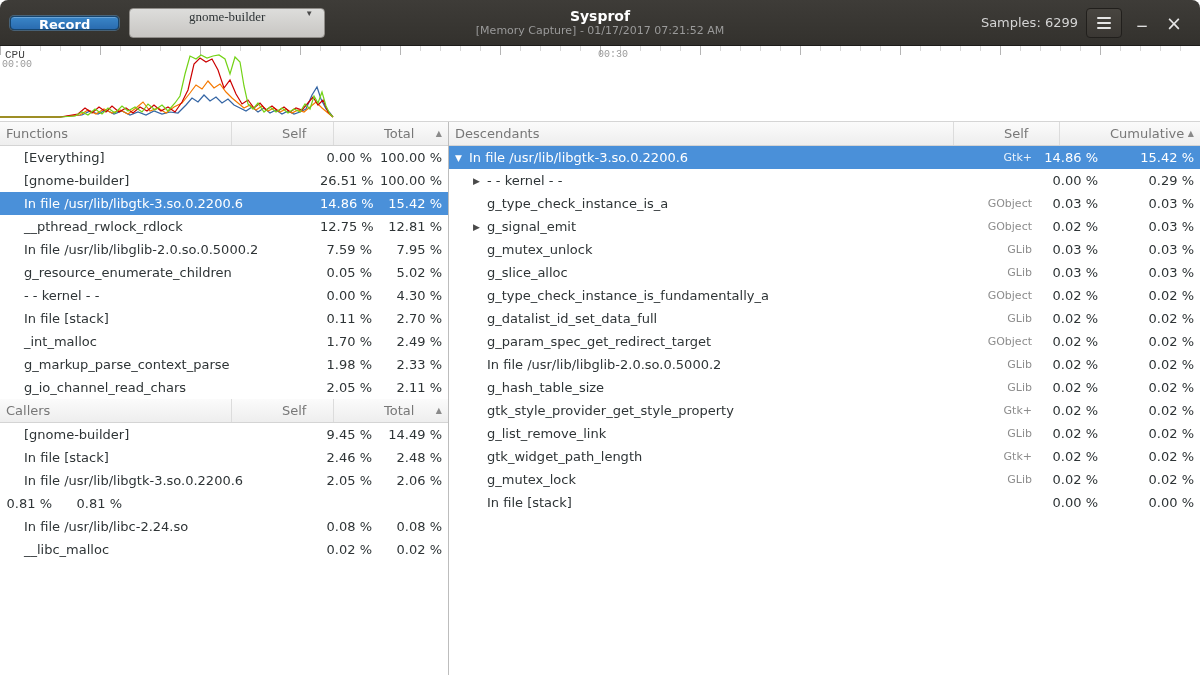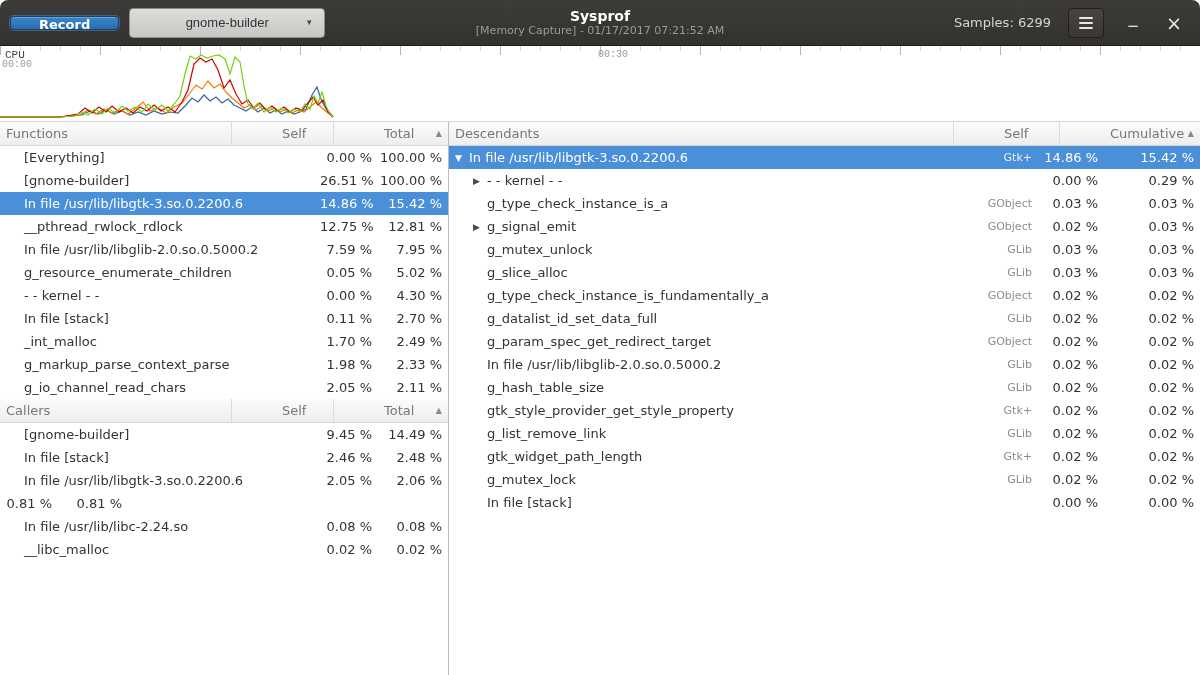--- a/index.html
+++ b/index.html
@@ -12,28 +12,28 @@
                padding:0 10px; background:linear-gradient(to bottom,#3e3c38,#33312d);
                border-bottom:1px solid #1d1c1a; border-radius:8px 8px 0 0; color:#eee; }
   .record-btn { height:14px; padding:0 28px; font-size:13px; font-weight:bold; color:#fff;
                 background:linear-gradient(to bottom,#3a86c8,#2a6cb0);
                 border:1px solid #15456f; border-radius:4px;
                 box-shadow:inset 0 1px rgba(255,255,255,.25), 0 0 0 1px rgba(95,165,225,.4);
                 cursor:pointer; font-family:inherit; }
   .target-btn { height:30px; width:196px; margin-left:10px; position:relative; font-size:13px;
                 color:#2e3436; background:linear-gradient(to bottom,#dddddb,#c8c6c3);
                 border:1px solid #8f8c88; border-radius:4px; cursor:pointer;
-                display:flex; align-items:center; justify-content:center; font-family:Liberation Sans, sans-serif; }
+                display:flex; align-items:flex-start; justify-content:center; font-family:Liberation Serif, serif; }
   .target-btn .arrow { position:absolute; right:11px; font-size:8px; color:#4a4a4a; }
   .titlebox { position:absolute; left:0; right:0; top:0; bottom:0; display:flex;
               flex-direction:column; align-items:center; justify-content:center;
               pointer-events:none; z-index:0; }
   .app-title { font-size:14px; font-weight:bold; color:#fff; line-height:16px; }
   .app-subtitle { font-size:11px; color:#9a9a9a; line-height:13px; }
-  .hb-right { margin-left:auto; display:flex; align-items:center; gap:17px;
+  .hb-right { margin-left:auto; display:flex; align-items:center; gap:8px;
               position:relative; z-index:1; padding-right:4px; }
   .samples { font-size:13px; color:#d4d4d4; }
   .menu-btn { width:36px; height:30px; display:flex; align-items:center; justify-content:center;
               background:linear-gradient(to bottom,#484540,#3a3733); border:1px solid #211f1c;
               border-radius:4px; cursor:pointer; }
   .hamburger { display:flex; flex-direction:column; gap:3px; }
   .hamburger i { width:14px; height:2px; background:#e6e6e6; border-radius:1px; }
   .winbtn { background:none; border:none; color:#e6e6e6; cursor:pointer; width:24px; height:24px;
             display:flex; align-items:center; justify-content:center; font-family:inherit; }
   .winbtn.min { font-size:15px; align-items:flex-end; }

